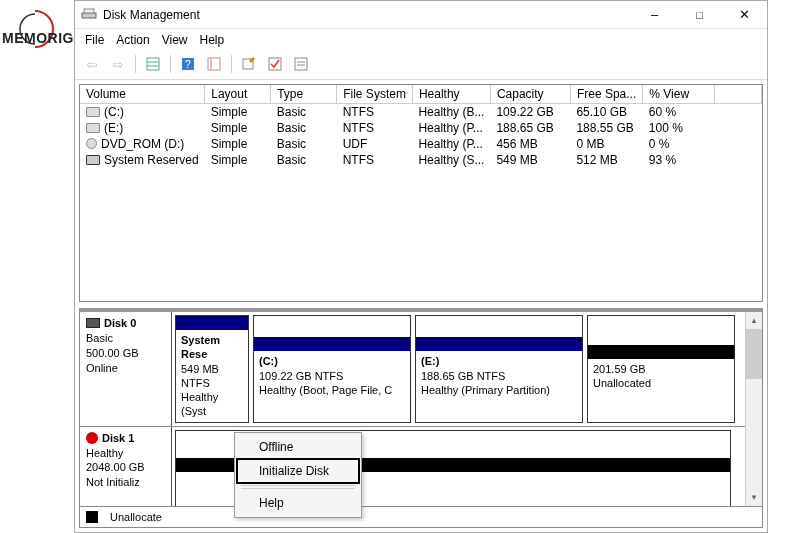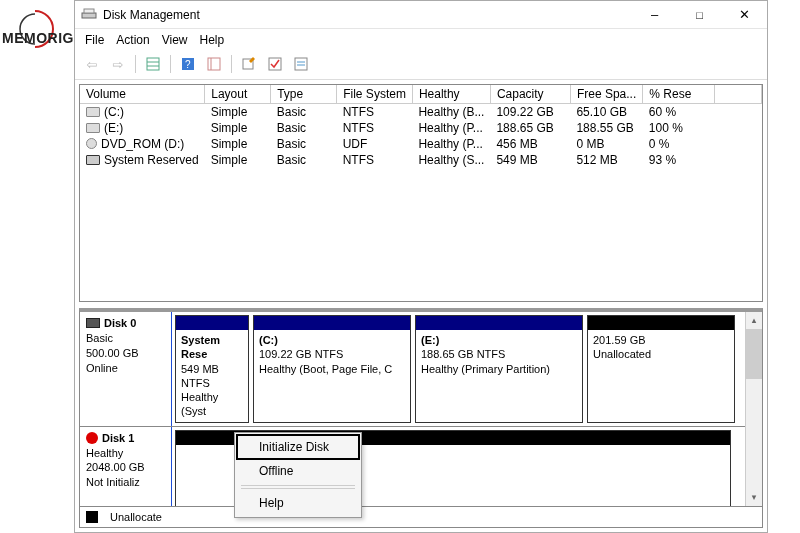--- a/index.html
+++ b/index.html
@@ -163,20 +163,21 @@
     flex: 1;
     display: flex;
     gap: 4px;
     padding: 3px 3px;
   }
   .part {
     border: 1px solid #333;
     display: flex;
     flex-direction: column;
     overflow: hidden;
+    justify-content: center;
   }
   .part-header { height: 14px; }
   .part-header.navy { background: #000080; }
   .part-header.black { background: #000; }
   .part-body {
     padding: 3px 5px;
     font-size: 11px;
     line-height: 1.3;
     overflow: hidden;
   }
@@ -311,21 +312,21 @@
         </colgroup>
         <thead>
           <tr>
             <th>Volume</th>
             <th>Layout</th>
             <th>Type</th>
             <th>File System</th>
             <th>Healthy</th>
             <th>Capacity</th>
             <th>Free Spa...</th>
-            <th>% Rese</th>
+            <th>% View</th>
             <th></th>
           </tr>
         </thead>
         <tbody id="vol-body">
             <tr>
               <td><span class="vol-icon"></span>(C:)</td>
               <td>Simple</td>
               <td>Basic</td>
               <td>NTFS</td>
               <td>Healthy (B...</td>
@@ -424,18 +425,18 @@
 
     <div class="legend">
       <span class="legend-sq"></span>
       <span>Unallocate</span>
     </div>
 
   </div>
 </div>
 
 <div class="context-menu" id="ctx" style="left:234px; top:432px;">
+    <div class="item">Offline</div>
     <div class="item highlight">Initialize Disk</div>
-    <div class="item">Offline</div>
     <div class="sep-line"></div>
     <div class="sep-line"></div>
     <div class="item">Help</div>
   </div>
 
 </body></html>

